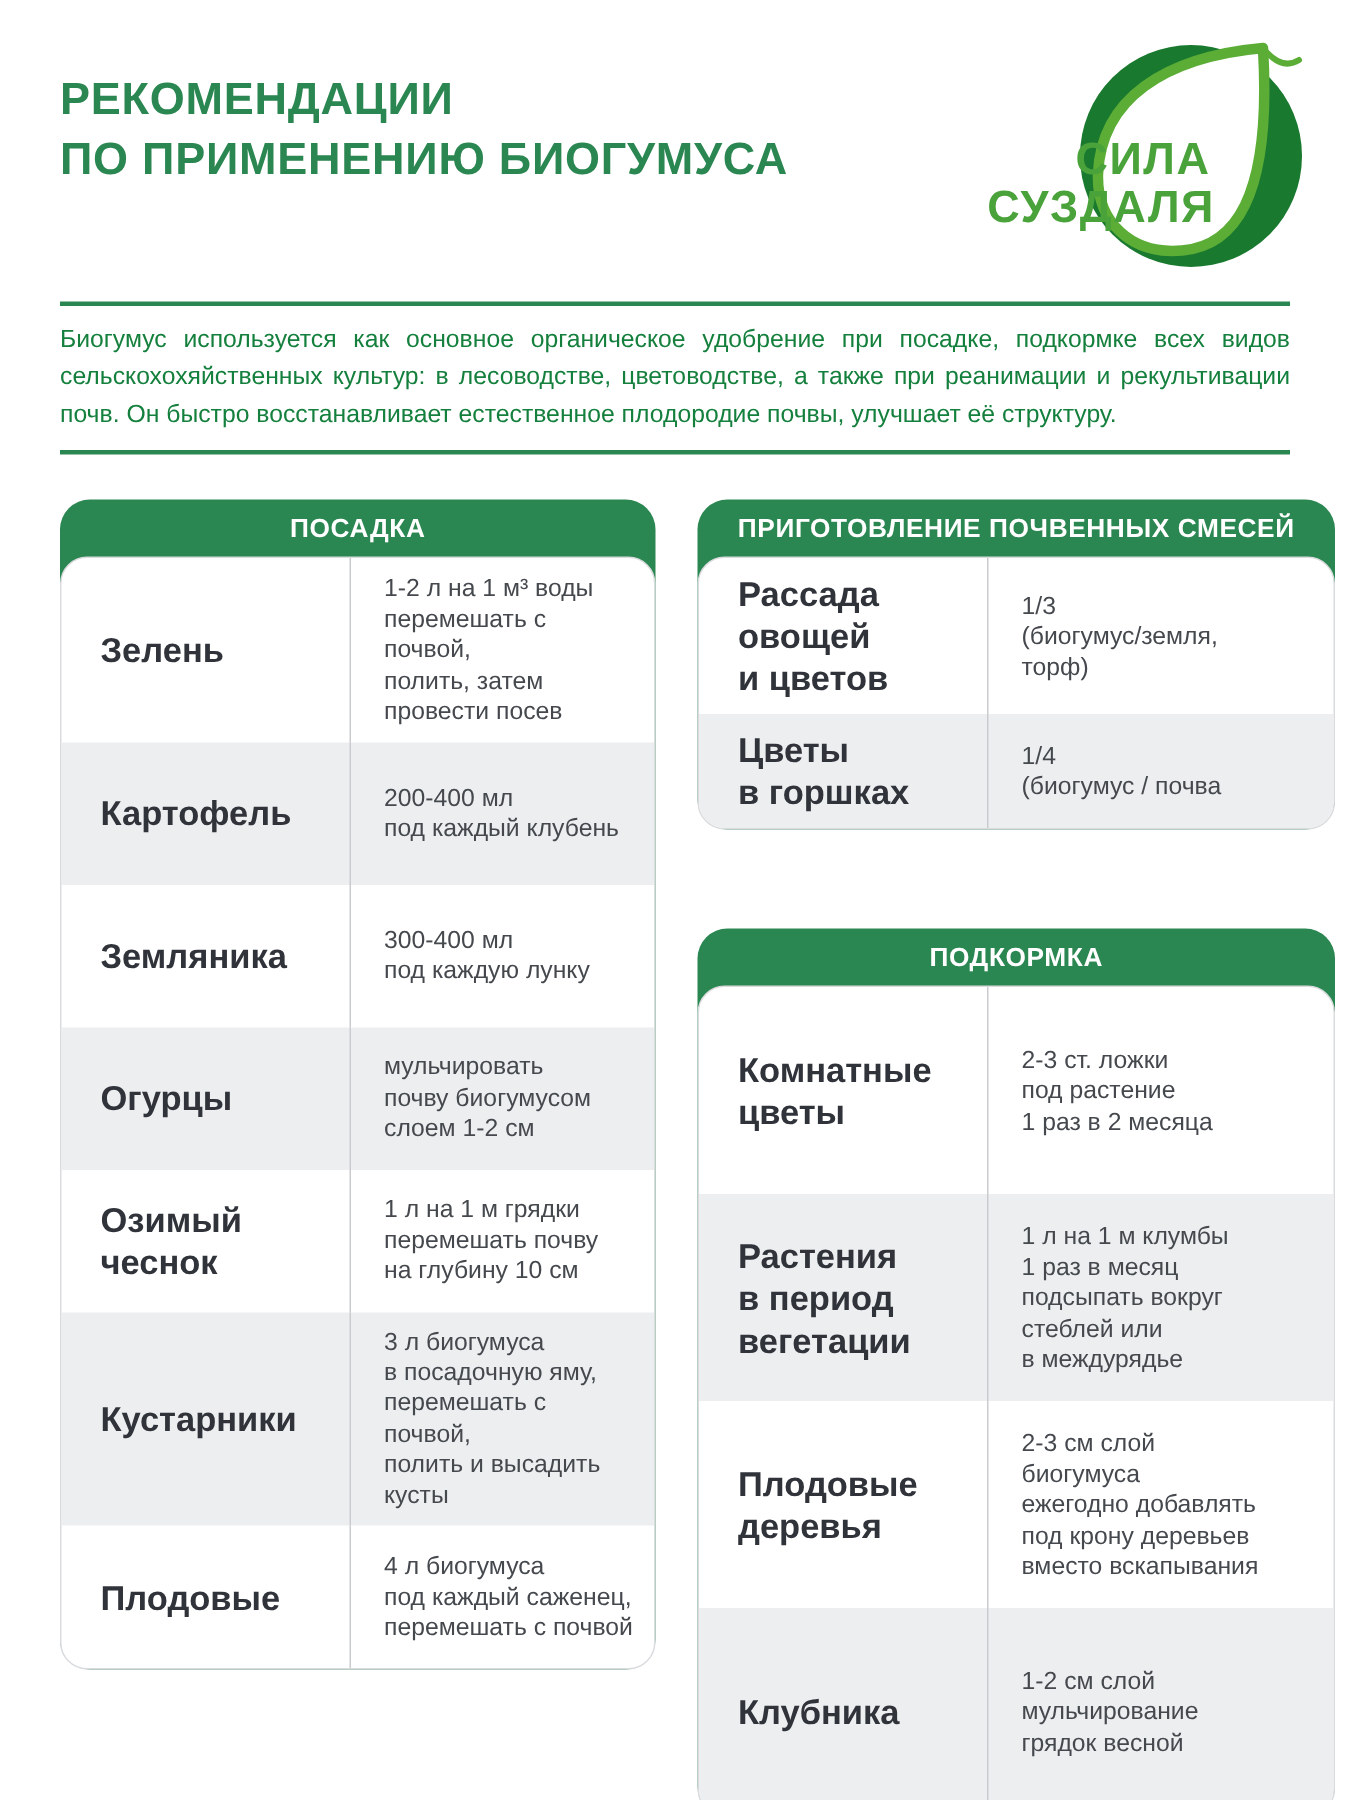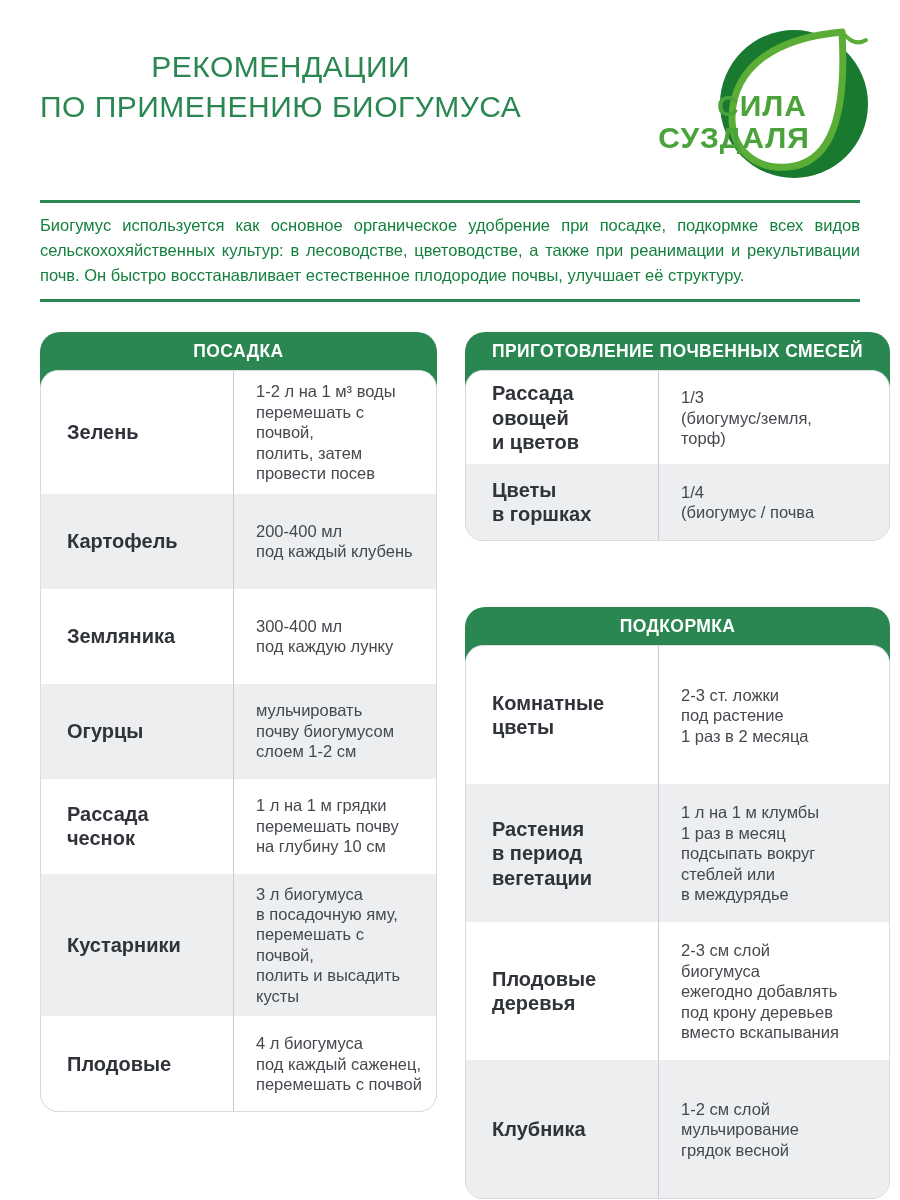--- a/index.html
+++ b/index.html
@@ -9,43 +9,43 @@
     --card-border:#d9dbde;
     --label:#30343a;
     --value:#45494e;
   }
   *{box-sizing:border-box;margin:0;padding:0;}
   body{background:#fff;font-family:"Liberation Sans","DejaVu Sans",sans-serif;}
   .page{width:900px;height:1200px;padding:0 40px;background:#fff;overflow:hidden;position:relative;}
 
   
   .hdr{display:flex;justify-content:space-between;align-items:flex-start;}
-  .page-title{margin-top:47px;font-size:30px;font-weight:normal;color:var(--green);
-              line-height:40px;letter-spacing:.5px;text-align:center;}
+  .page-title{margin-top:47px;font-size:30px;font-weight:bold;color:var(--green);
+              line-height:40px;letter-spacing:.5px;}
   .logo{margin-top:26px;margin-right:-16px;flex:0 0 auto;}
   .logo svg text{font-family:"Liberation Sans","DejaVu Sans",sans-serif;font-weight:bold;}
 
   
   .rule{border:none;border-top:3px solid var(--green);}
   .rule-top{margin-top:10px;}
   .intro{margin:10px 0 12px;font-size:16.5px;line-height:1.5;color:#15803d;text-align:justify;}
 
   
   .grid{display:flex;gap:28px;margin-top:30px;align-items:flex-start;}
   .col-left{width:397px;flex:0 0 auto;}
   .col-right{width:425px;flex:0 0 auto;}
 
   .card{background:var(--green);border-radius:20px;}
   .card-header{height:38px;display:flex;align-items:center;justify-content:center;
                color:#ffffff;font-weight:bold;font-size:17.5px;letter-spacing:.4px;}
   .card-body{background:#fff;border-radius:18px;overflow:hidden;border:1px solid var(--card-border);}
   .row{display:grid;grid-template-columns:192px 1fr;}
   .row:nth-child(even){background:var(--row-gray);}
   .cell{display:flex;flex-direction:column;justify-content:center;padding:10px 10px;}
-  .cell.label{padding-left:26px;font-weight:bold;font-size:20px;line-height:1.22;
+  .cell.label{padding-left:26px;font-weight:bold;font-size:23px;line-height:1.22;
               color:var(--label);white-space:pre-line;}
   .cell.value{border-left:1px solid var(--divider);padding-left:22px;font-size:16.5px;
               line-height:1.24;color:var(--value);white-space:pre-line;}
   .t-posadka .row{min-height:95px;}
   .t-smesi  .row{min-height:76px;}
   .t-podkormka .row{min-height:138px;}
   .card + .card{margin-top:66px;}
 </style>
 </head>
 <body>
@@ -95,21 +95,21 @@
             <div class="cell value">300-400 мл
 под каждую лунку</div>
           </div>
           <div class="row">
             <div class="cell label">Огурцы</div>
             <div class="cell value">мульчировать
 почву биогумусом
 слоем 1-2 см</div>
           </div>
           <div class="row">
-            <div class="cell label">Рассада
+            <div class="cell label">Озимый
 чеснок</div>
             <div class="cell value">1 л на 1 м грядки
 перемешать почву
 на глубину 10 см</div>
           </div>
           <div class="row">
             <div class="cell label">Кустарники</div>
             <div class="cell value">3 л биогумуса
 в посадочную яму,
 перемешать с почвой,

